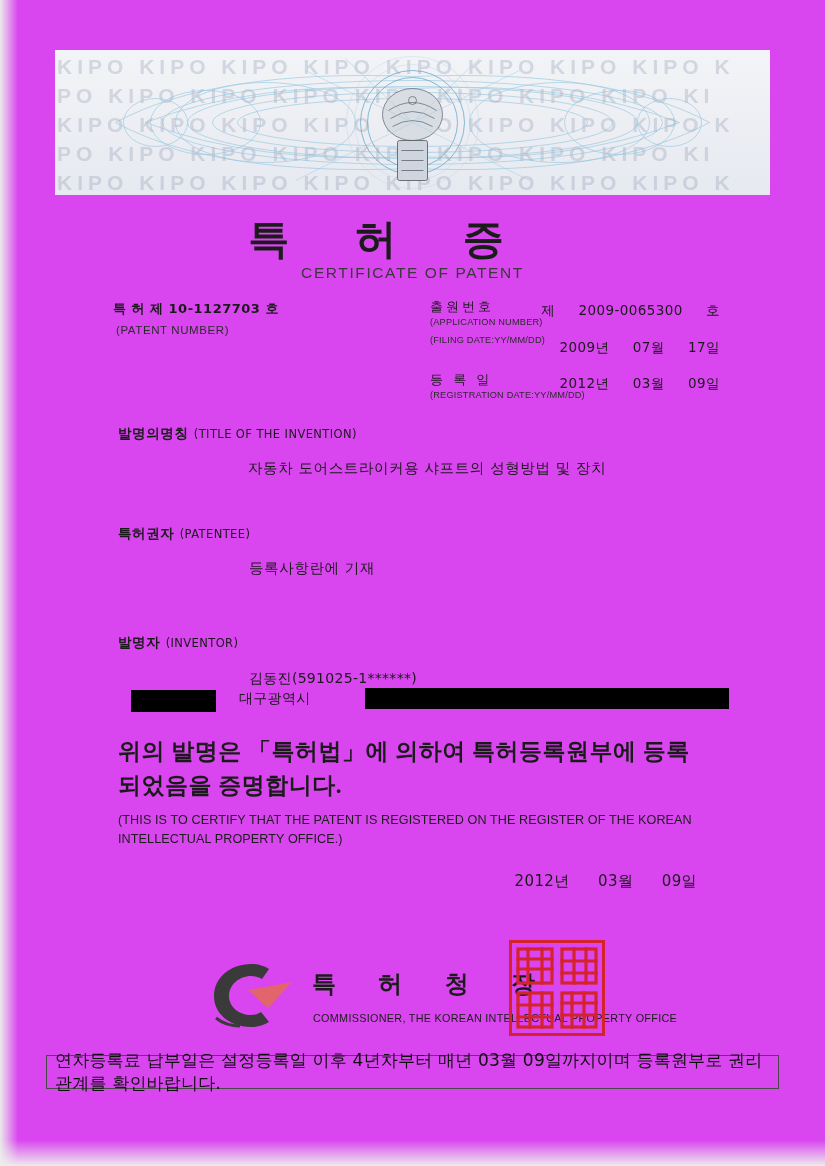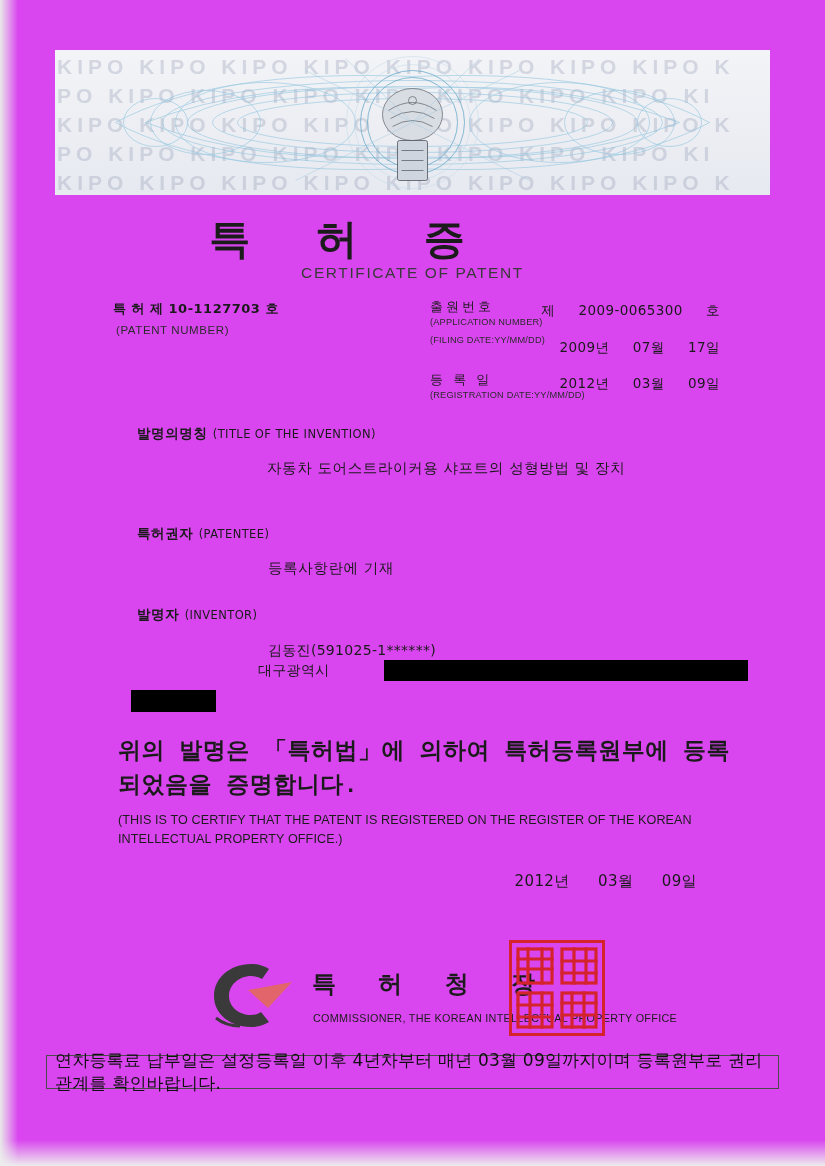--- a/index.html
+++ b/index.html
@@ -64,20 +64,21 @@
     top: 212px;
     left: 0;
     width: 674px;
     text-align: center;
     font-size: 41px;
     font-weight: bold;
     letter-spacing: 26px;
     text-indent: 26px;
     color: #1b1b1b;
     font-family: "DejaVu Sans", sans-serif;
+    padding-left: 39px;
   }
   .title-en {
     position: absolute;
     top: 264px;
     left: 0;
     width: 825px;
     text-align: center;
     font-size: 15.5px;
     letter-spacing: 1.6px;
     color: #3a3a3a;
@@ -138,21 +139,20 @@
     letter-spacing: 0.4px;
   }
   .meta-value span { display: inline-block; }
   .mv-gap { width: 14px; }
 
   
   .field {
     position: absolute;
     left: 118px;
     width: 640px;
-    margin-left: 19px;
   }
   .field-label {
     font-size: 13.5px;
     font-weight: bold;
     font-family: "DejaVu Sans", sans-serif;
     letter-spacing: 0.6px;
   }
   .field-label .en {
     font-weight: normal;
     font-size: 11.5px;
@@ -203,21 +203,21 @@
   
   .certify {
     position: absolute;
     left: 118px;
     top: 735px;
     width: 620px;
   }
   .certify-ko {
     font-size: 23px;
     font-weight: bold;
-    font-family: Liberation Mono, monospace;
+    font-family: Liberation Serif, serif;
     line-height: 34px;
     letter-spacing: 0.5px;
   }
   .certify-en {
     margin-top: 8px;
     font-size: 12.6px;
     line-height: 19px;
     letter-spacing: 0.1px;
     color: #1c1c1c;
   }
@@ -427,21 +427,21 @@
   </div>
 
   <div class="field" style="top:525px">
     <div class="field-label">
       <span>특허권자</span>
       <span class="en">(PATENTEE)</span>
     </div>
     <div class="field-value indent-sm">등록사항란에 기재</div>
   </div>
 
-  <div class="field" style="top:606px">
+  <div class="field" style="top:634px">
     <div class="field-label">
       <span>발명자</span>
       <span class="en">(INVENTOR)</span>
     </div>
     <div class="inv-name">김동진(591025-1******)</div>
     <div class="inv-addr">
       <span>대구광역시</span>
       <span class="redact1"></span>
     </div>
   </div>

